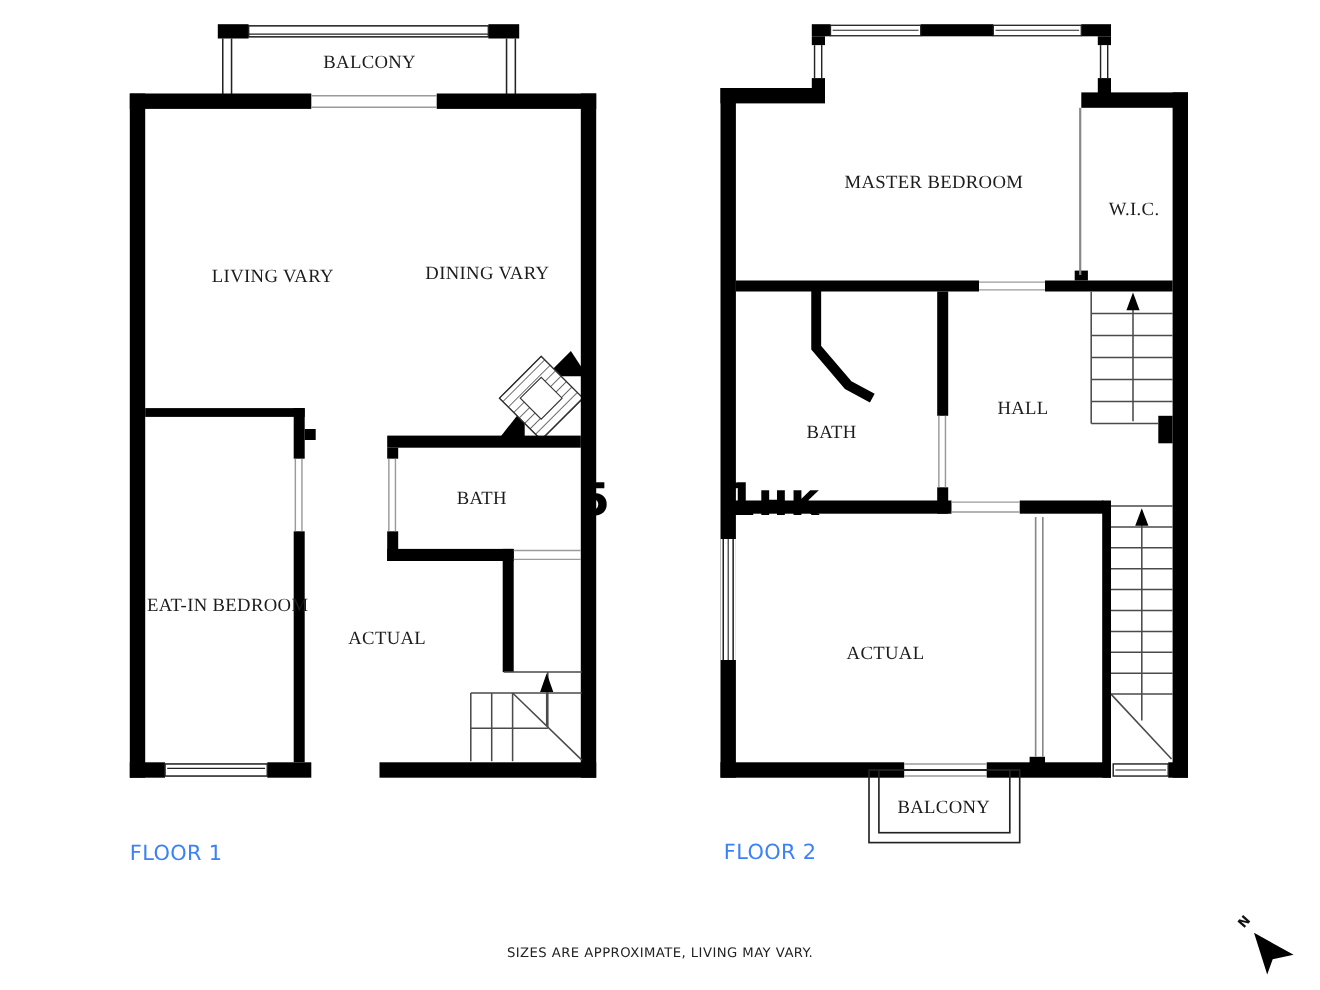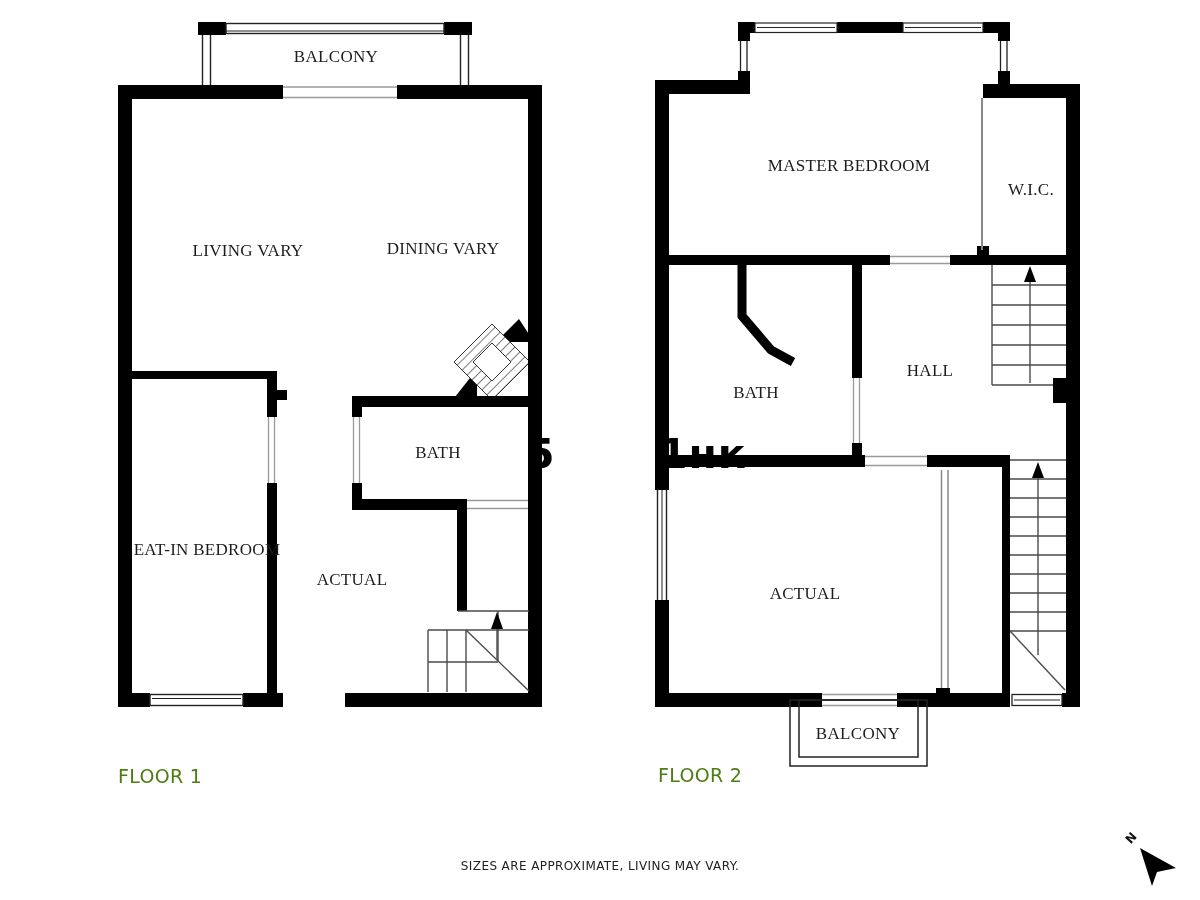--- a/index.html
+++ b/index.html
@@ -12,21 +12,21 @@
   .wm{
     position:absolute;z-index:1;font-weight:700;font-size:41px;
     color:#000000;letter-spacing:1px;white-space:nowrap;
   }
   .lbl{
     position:absolute;z-index:3;transform:translate(-50%,-50%);
     font-size:17px;letter-spacing:.3px;white-space:nowrap;color:#1c1c1c;font-family:Liberation Serif, serif;
   }
   .floor-title{
     position:absolute;z-index:3;transform:translateY(-50%);
-    font-size:19px;letter-spacing:.3px;white-space:nowrap;color:#4d7c0f;
+    font-size:19px;letter-spacing:.3px;white-space:nowrap;color:#3b82f6;
   }
   .footer-note{
     position:absolute;z-index:3;left:50%;top:859px;transform:translateX(-50%);
     font-size:12px;letter-spacing:.4px;white-space:nowrap;color:#222;
   }
   .compass-n{
     position:absolute;z-index:3;left:1126px;top:831px;
     font-size:12px;font-weight:600;transform:rotate(-48deg);color:#111;
   }
 </style>

